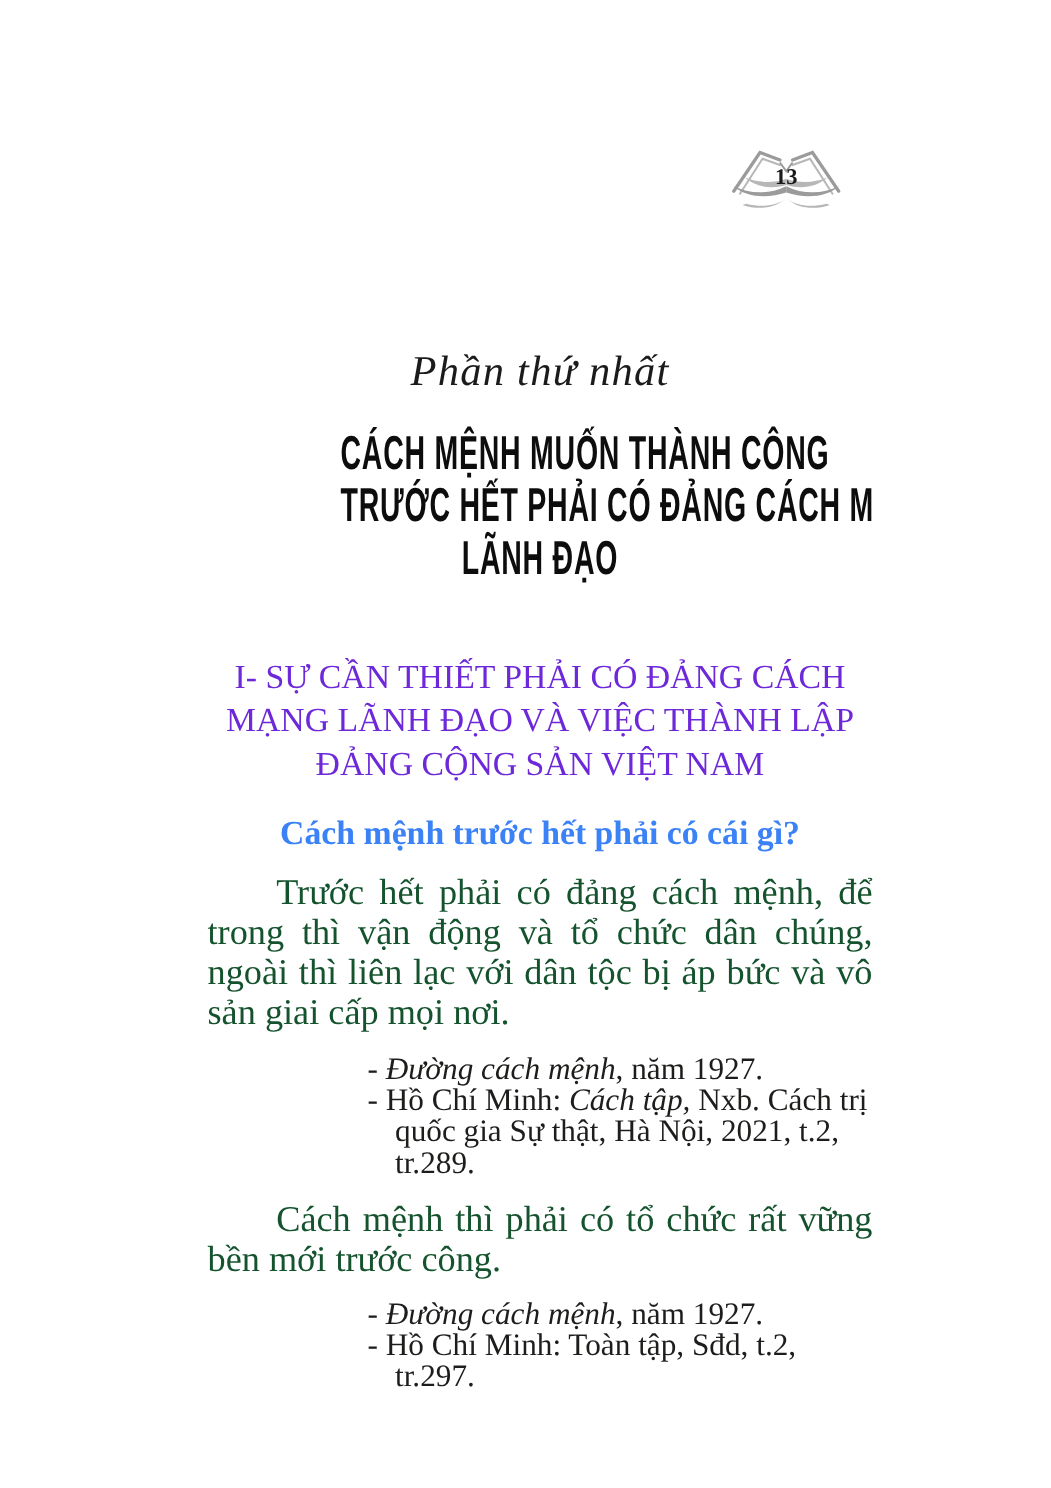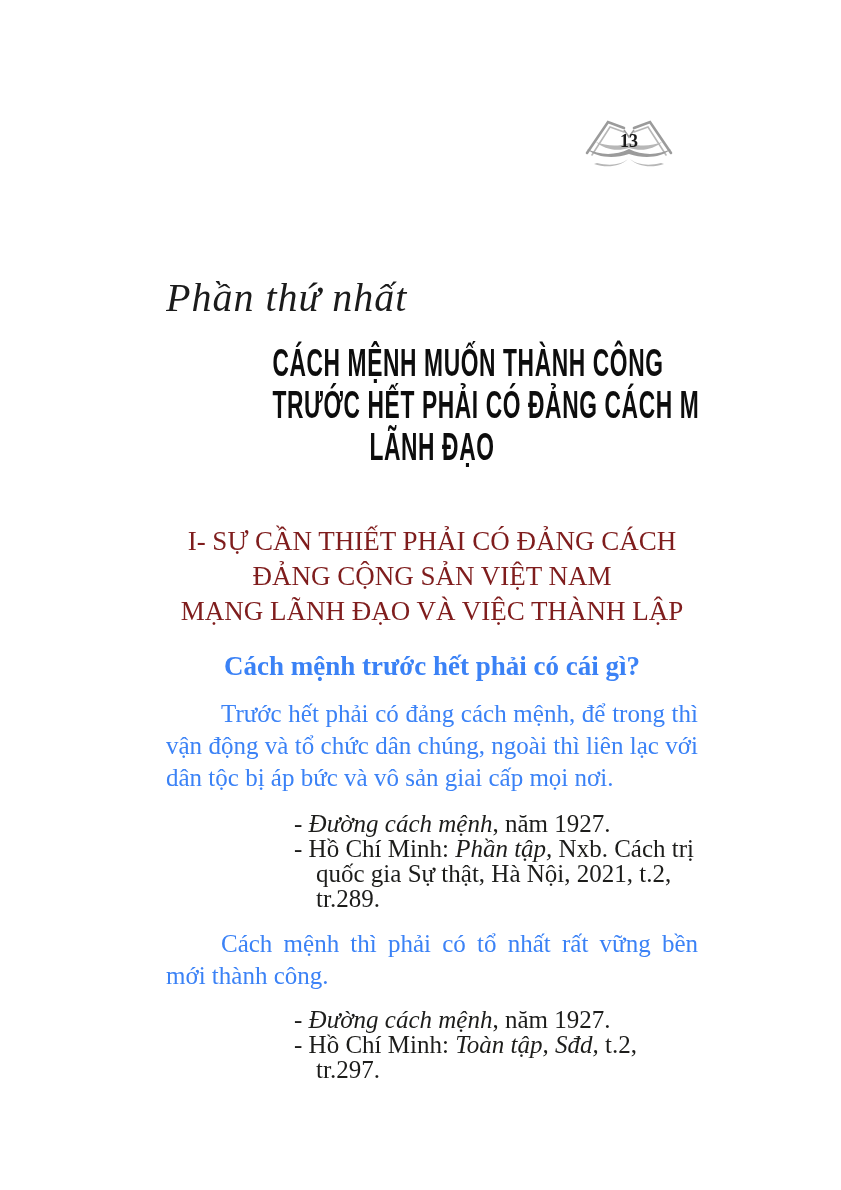--- a/index.html
+++ b/index.html
@@ -27,23 +27,23 @@
     position: absolute;
     left: 166px;
     top: 0;
     width: 532px;
     overflow: hidden;        
     height: 1190px;
   }
 
   .part-label {
     margin-top: 280px;
-    text-align: left;
+    text-align: center;
     font-style: italic;
-    font-size: 40px;
+    font-size: 34px;
     line-height: 36px;
     letter-spacing: 1px;
     color: #1b1b1b;
   }
 
   .main-title {
     margin-top: 26px;
     transform: scaleX(0.60);
     transform-origin: 50% 0;
     font-family: "Liberation Sans", sans-serif;
@@ -54,41 +54,41 @@
     color: #0d0d0d;
     text-align: center;
   }
   .title-line { white-space: nowrap; }
 
   .section-heading {
     margin-top: 56px;
     text-align: center;
     font-size: 27px;
     line-height: 35px;
-    color: #7f1d1d;
+    color: #6d28d9;
   }
   .section-line { white-space: nowrap; }
 
   .question-heading {
     margin-top: 20px;
     text-align: center;
     font-weight: bold;
     font-size: 27px;
     line-height: 34px;
     white-space: nowrap;
     color: #3b82f6;
   }
 
   .body-para {
     margin-top: 15px;
-    font-size: 25px;
+    font-size: 29px;
     line-height: 32px;
     text-align: justify;
     text-indent: 55px;
-    color: #3b82f6;
+    color: #14532d;
   }
   .body-para.second { margin-top: 17px; }
 
   .citation-block {
     margin-top: 17px;
     margin-left: 128px;
     width: 404px;
     font-size: 25px;
     line-height: 25px;
     color: #1d1d1b;
@@ -131,33 +131,33 @@
   <div class="part-label">Phần thứ nhất</div>
 
   <div class="main-title">
     <div class="title-line">CÁCH MỆNH MUỐN THÀNH CÔNG</div>
     <div class="title-line">TRƯỚC HẾT PHẢI CÓ ĐẢNG CÁCH MỆNH</div>
     <div class="title-line">LÃNH ĐẠO</div>
   </div>
 
   <div class="section-heading">
     <div class="section-line">I- SỰ CẦN THIẾT PHẢI CÓ ĐẢNG CÁCH</div>
+    <div class="section-line">MẠNG LÃNH ĐẠO VÀ VIỆC THÀNH LẬP</div>
     <div class="section-line">ĐẢNG CỘNG SẢN VIỆT NAM</div>
-    <div class="section-line">MẠNG LÃNH ĐẠO VÀ VIỆC THÀNH LẬP</div>
   </div>
 
   <div class="question-heading">Cách mệnh trước hết phải có cái gì?</div>
 
   <div class="body-para">Trước hết phải có đảng cách mệnh, để trong thì vận động và tổ chức dân chúng, ngoài thì liên lạc với dân tộc bị áp bức và vô sản giai cấp mọi nơi.</div>
 
   <div class="citation-block">
     <div class="citation-entry"><span>- </span><span style="font-style: italic;">Đường cách mệnh</span><span>, năm 1927.</span></div>
-    <div class="citation-entry"><span>- Hồ Chí Minh: </span><span style="font-style: italic;">Phần tập,</span><span> Nxb. Cách trị quốc gia Sự thật, Hà Nội, 2021, t.2, tr.289.</span></div>
+    <div class="citation-entry"><span>- Hồ Chí Minh: </span><span style="font-style: italic;">Cách tập,</span><span> Nxb. Cách trị quốc gia Sự thật, Hà Nội, 2021, t.2, tr.289.</span></div>
   </div>
 
-  <div class="body-para second">Cách mệnh thì phải có tổ nhất rất vững bền mới thành công.</div>
+  <div class="body-para second">Cách mệnh thì phải có tổ chức rất vững bền mới trước công.</div>
 
   <div class="citation-block second">
     <div class="citation-entry"><span>- </span><span style="font-style: italic;">Đường cách mệnh</span><span>, năm 1927.</span></div>
-    <div class="citation-entry"><span>- Hồ Chí Minh: </span><span style="font-style: italic; margin-top: 40px;">Toàn tập, Sđd,</span><span> t.2, tr.297.</span></div>
+    <div class="citation-entry"><span>- Hồ Chí Minh: </span><span style=" margin-top: 40px;">Toàn tập, Sđd,</span><span> t.2, tr.297.</span></div>
   </div>
 
 </div>
 
 </body></html>

